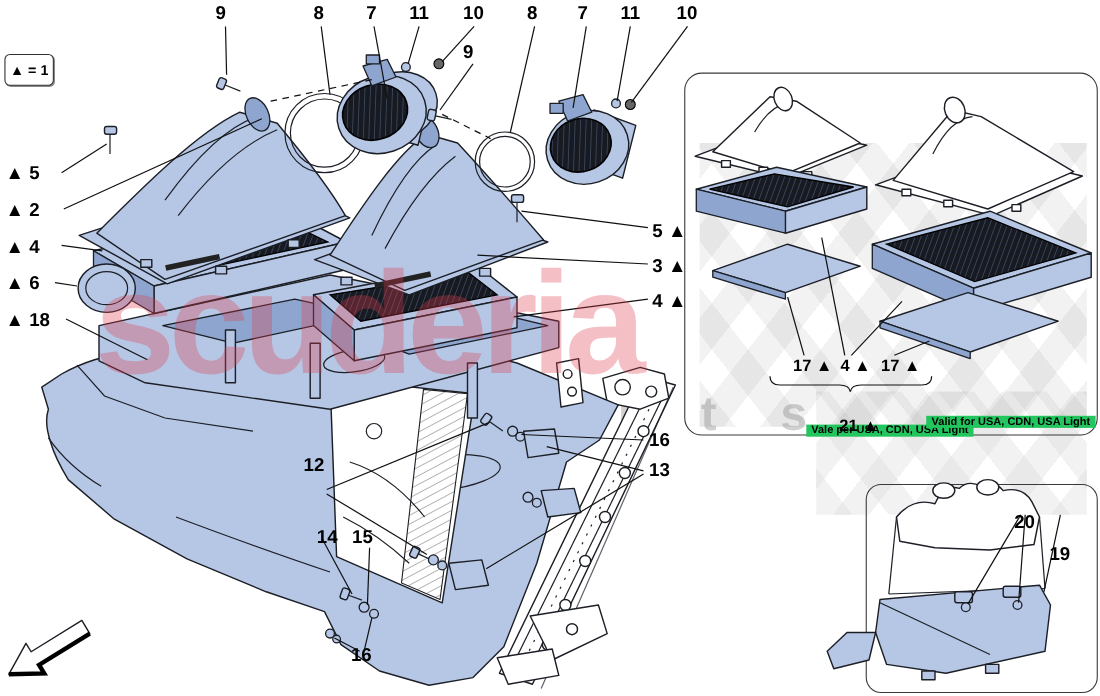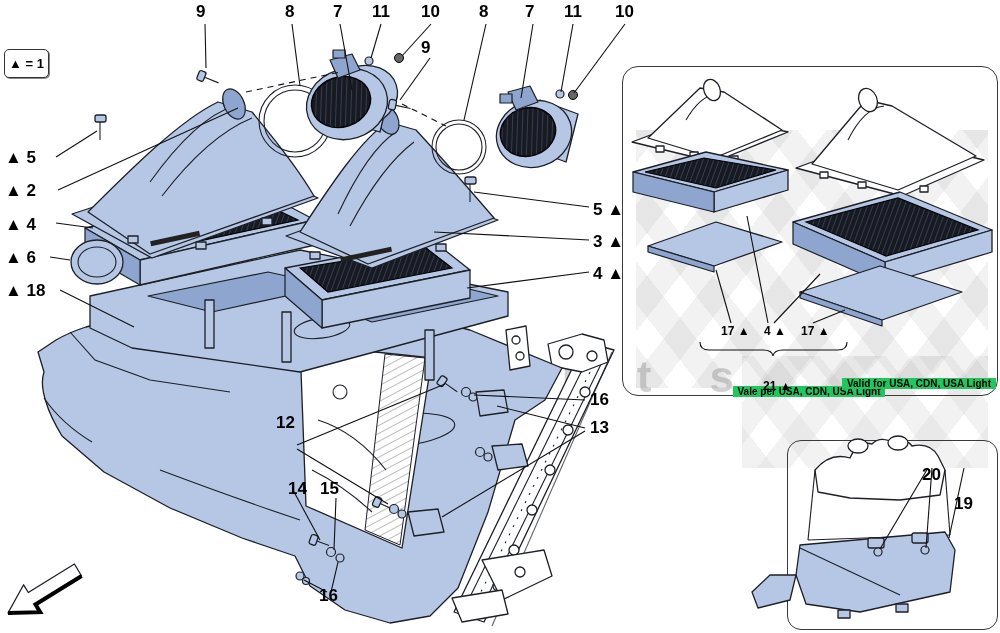--- a/index.html
+++ b/index.html
@@ -28,21 +28,21 @@
     font-size:132px;font-weight:bold;letter-spacing:-6px;
     color:var(--wred);white-space:nowrap;line-height:1;}
 
   #art{position:absolute;left:0;top:0;z-index:3;}
 
   .inset-box{position:absolute;border:1.6px solid #3a3a3a;border-radius:16px;z-index:2;background:transparent;}
   #box-usa{left:622px;top:66px;width:374px;height:328px;}
   #box-duct{left:787px;top:440px;width:209px;height:188px;border-radius:14px;}
 
   .callout{position:absolute;z-index:6;font-weight:bold;font-size:17px;color:#000;white-space:nowrap;}
-  .callout.small{font-size:12px;}
+  .callout.small{font-size:15px;}
 
   #legend{position:absolute;left:4px;top:49px;width:43px;height:27px;z-index:6;
     border:1.6px solid #333;border-radius:5px;background:#fff;
     display:flex;align-items:center;justify-content:center;
     font-weight:bold;font-size:13px;box-shadow:1px 1px 0 #888;}
 
   .note-wrap{position:absolute;left:622px;width:374px;text-align:center;z-index:6;}
   .note-wrap span{display:inline-block;background:#22c55e;padding:0 5px;
     font-weight:bold;font-size:10px;color:#000;}
   #note1{top:381px;}
@@ -352,20 +352,21 @@
       <path class="ld" d="M932,468 L926,548"></path>
       <path class="ld" d="M964,468 L949,538"></path>
     </g>
 
     <g>
       <polygon class="wh" stroke-width="2" points="74.4,564 28.3,592.5 23.6,584.8 8,613 40.2,612.2 35.5,604.5 81.6,576"></polygon>
       <path d="M8,613 L40.2,612.2 L35.5,604.5 L81.6,576" fill="none" stroke="#000" stroke-width="4"></path>
     </g>
   </svg>
 
+  <div class="wm-red">scuderia</div>
 
   <div id="box-usa" class="inset-box"></div>
   <div id="box-duct" class="inset-box"></div>
 
   <div id="legend">
     <span>▲ = 1</span>
   </div>
 
   <div id="note1" class="note-wrap">
     <span>Vale per USA, CDN, USA Light</span>

